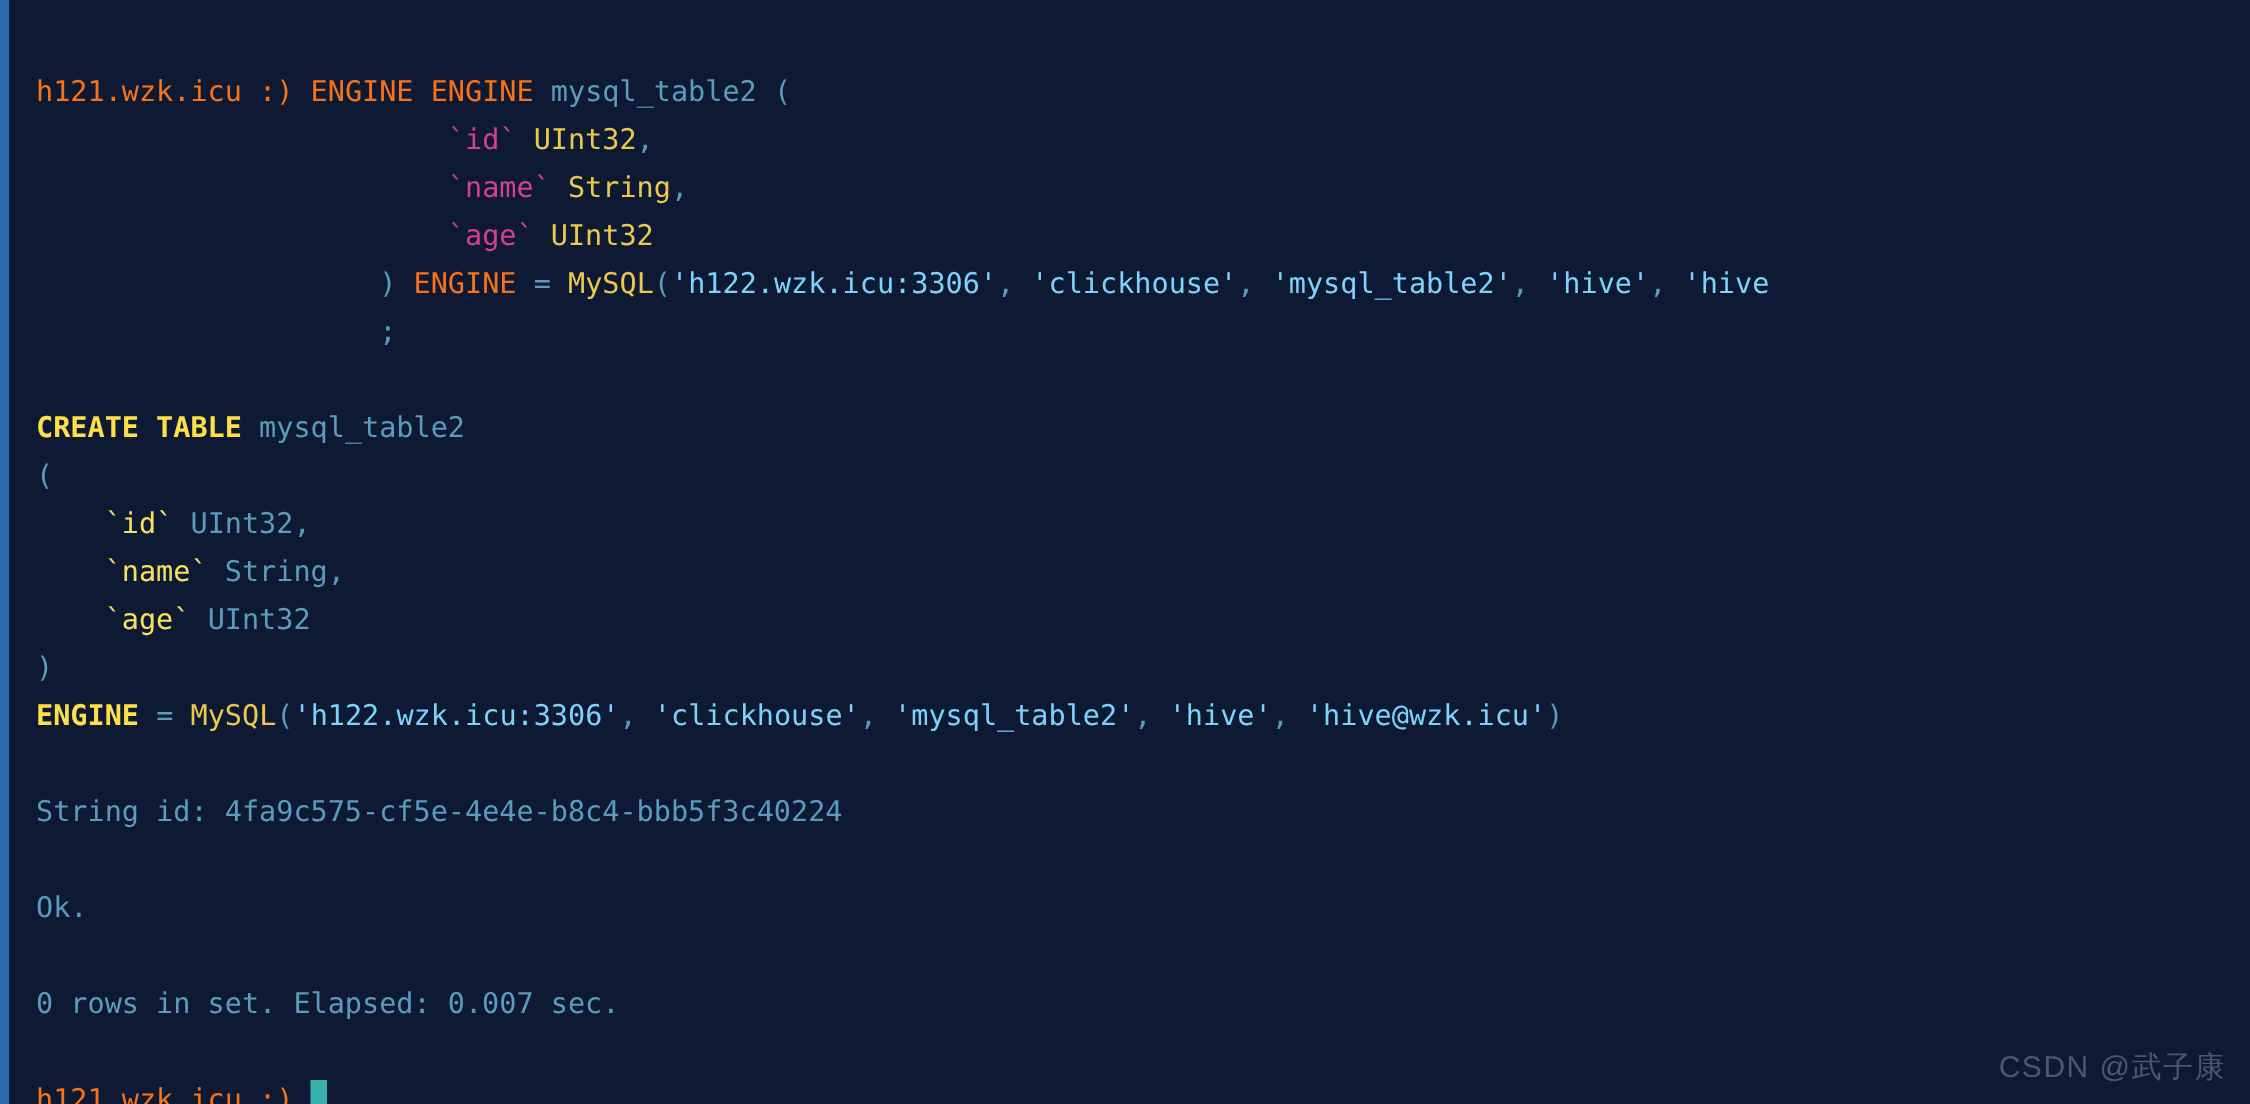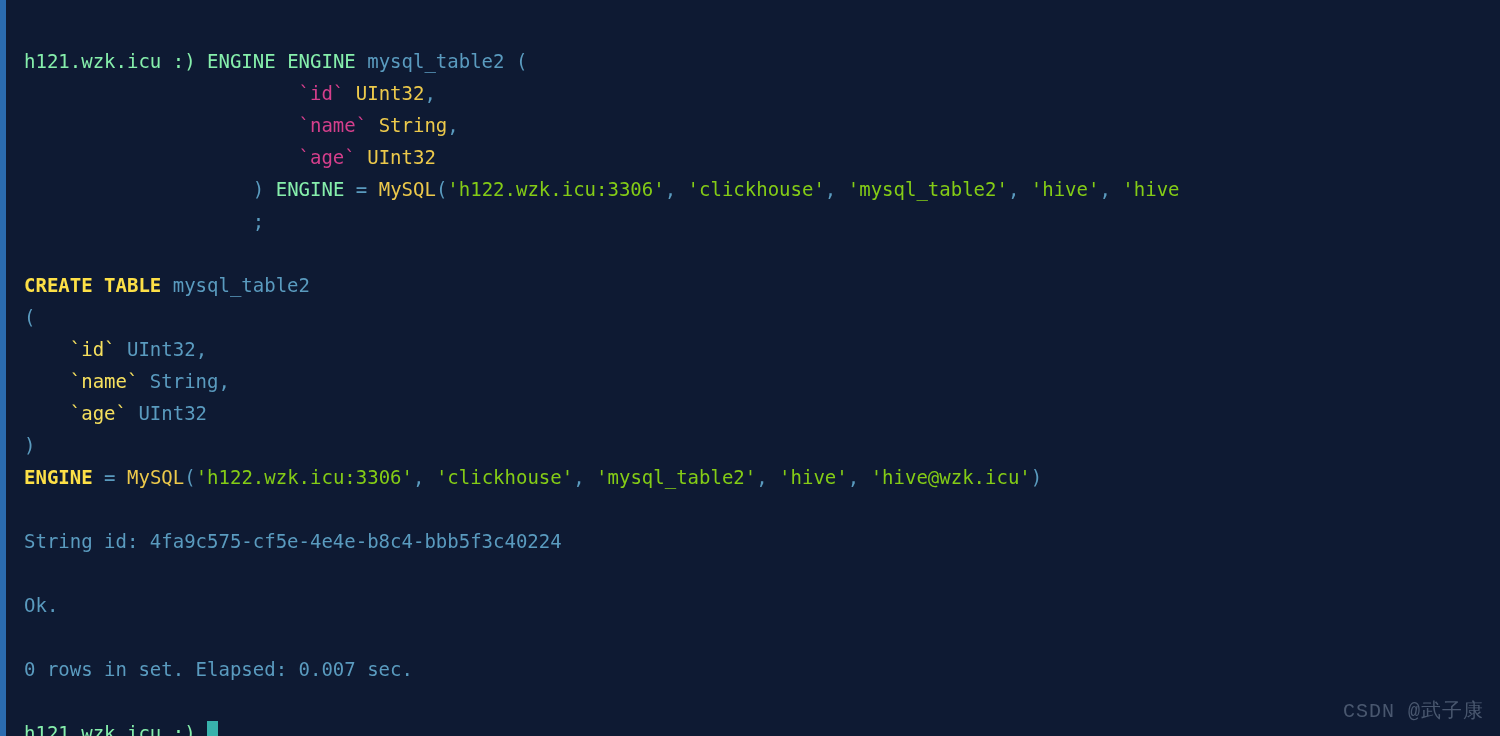--- a/index.html
+++ b/index.html
@@ -3,32 +3,32 @@
 <meta charset="utf-8">
 <style>
   html,body{margin:0;padding:0;width:1500px;height:736px;overflow:hidden;
     background:#0e1a33;font-family:ui-monospace,Menlo,Consolas,monospace;
     font-size:19px;line-height:32px;letter-spacing:0px}
   .scroll-strip{position:absolute;left:0;top:0;width:6px;height:100%;
     background:#2b6cb0}
   .term{position:absolute;left:24px;top:26px;right:0;white-space:pre;
     color:#5a9bbf}
   .kw{color:#fde047;font-weight:bold}
-  .kw2{color:#86efac}
+  .kw2{color:#f97316}
   .bt{color:#d53f8c}
   .ty{color:#ecc94b}
   .id{color:#f6e05e}
-  .str{color:#84cc16}
+  .str{color:#7dd3fc}
   .comma{color:#5a9bbf}
   .paren{color:#5a9bbf}
   .eq{color:#5a9bbf}
   .cursor{display:inline-block;width:11px;height:22px;background:#38b2ac;
     vertical-align:-3px}
   .watermark{position:absolute;right:16px;bottom:8px;color:#7a8aa0;
-    opacity:.55;font-family:Liberation Mono, monospace;font-size:20px;
+    opacity:.55;font-family:Liberation Sans, sans-serif;font-size:20px;
     letter-spacing:1px}
 </style>
 </head>
 <body>
 
 <div class="scroll-strip"></div>
 
 <pre class="term"><span class="kw2">h121.wzk.icu :)</span> <span class="kw2">ENGINE</span> <span class="kw2">ENGINE</span> <span>mysql_table2</span> <span class="paren">(</span>
 <span>                    </span>    <span class="bt">`id`</span> <span class="ty">UInt32</span><span class="comma">,</span>
 <span>                    </span>    <span class="bt">`name`</span> <span class="ty">String</span><span class="comma">,</span>

